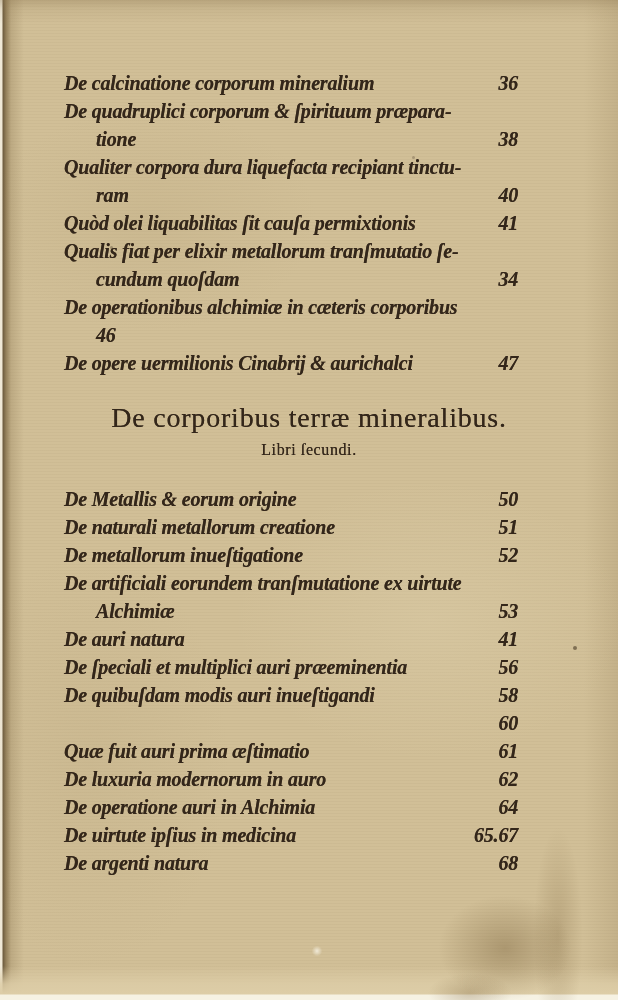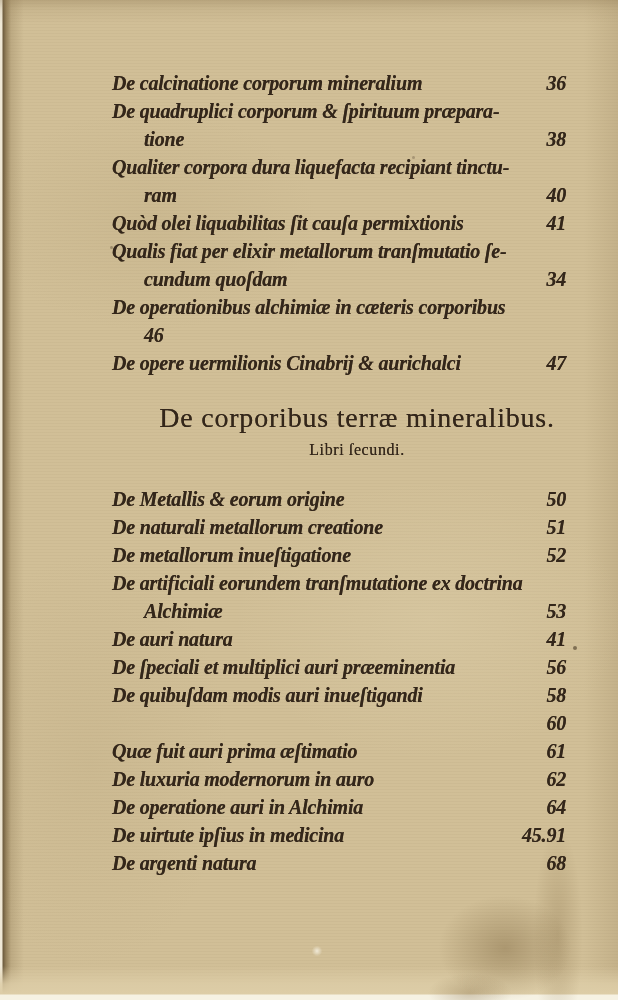--- a/index.html
+++ b/index.html
@@ -42,21 +42,20 @@
   .specks i.s1 { left: 573px; top: 646px; }
   .specks i.s2 { left: 110px; top: 246px; width: 3px; height: 3px; opacity: .6; }
   .specks i.s3 { left: 412px; top: 156px; width: 3px; height: 3px; opacity: .5; }
 
   .content {
     position: absolute;
     left: 64px; top: 72px;
     width: 490px;
     color: #33261a;
     font-family: "Liberation Serif", "DejaVu Serif", serif;
-    margin-left: 48px;
   }
   .toc-line {
     display: flex;
     align-items: baseline;
     height: 28px;
     font-style: italic;
     font-weight: bold;
     font-size: 20px;
     letter-spacing: -0.2px;
     white-space: nowrap;
@@ -148,21 +147,21 @@
         </div>
         <div class="toc-line">
           <span class="entry-text">De naturali metallorum creatione</span>
           <span class="entry-num">51</span>
         </div>
         <div class="toc-line">
           <span class="entry-text">De metallorum inueſtigatione</span>
           <span class="entry-num">52</span>
         </div>
         <div class="toc-line">
-          <span class="entry-text">De artificiali eorundem tranſmutatione ex doctrina</span>
+          <span class="entry-text">De artificiali eorundem tranſmutatione ex uirtute</span>
         </div>
         <div class="toc-line indent">
           <span class="entry-text">Alchimiæ</span>
           <span class="entry-num">53</span>
         </div>
         <div class="toc-line">
           <span class="entry-text">De auri natura</span>
           <span class="entry-num">41</span>
         </div>
         <div class="toc-line">
@@ -183,21 +182,21 @@
         <div class="toc-line">
           <span class="entry-text">De luxuria modernorum in auro</span>
           <span class="entry-num">62</span>
         </div>
         <div class="toc-line">
           <span class="entry-text">De operatione auri in Alchimia</span>
           <span class="entry-num">64</span>
         </div>
         <div class="toc-line">
           <span class="entry-text">De uirtute ipſius in medicina</span>
-          <span class="entry-num">45.91</span>
+          <span class="entry-num">65.67</span>
         </div>
         <div class="toc-line">
           <span class="entry-text">De argenti natura</span>
           <span class="entry-num">68</span>
         </div>
       </div>
 
   </div>
 </div>
 

